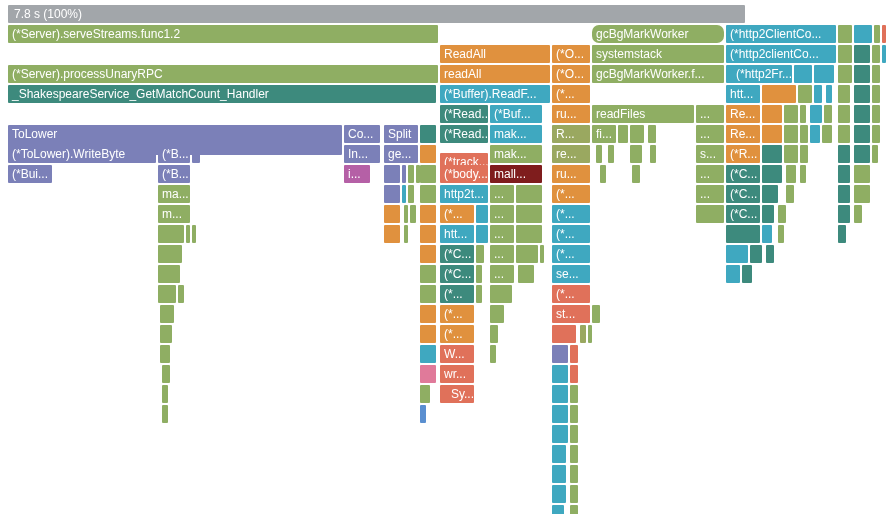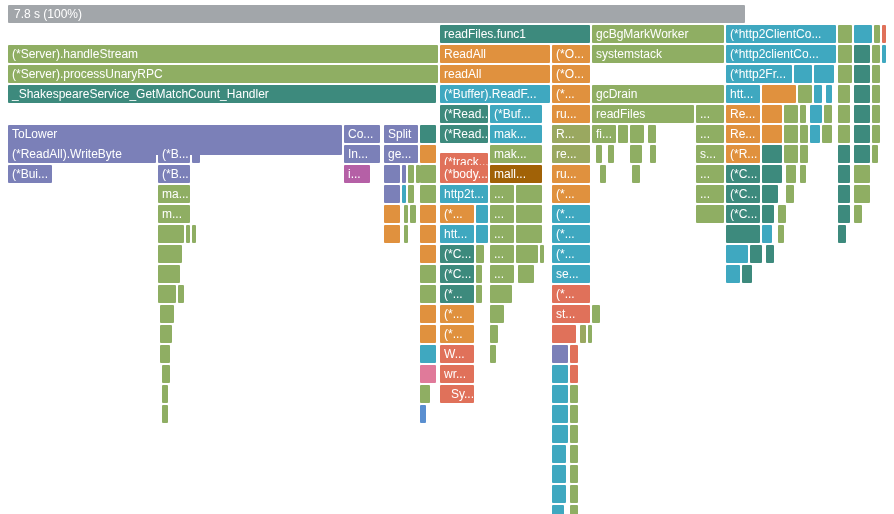--- a/index.html
+++ b/index.html
@@ -27,49 +27,48 @@
     font-size:12px;
     line-height:18px;
     padding-left:6px;
   }
 </style>
 </head>
 <body>
 
 <div id="flame">
     <div class="frame root" style="left: 8px; top: 5px; width: 737px; height: 18px; background: rgb(162, 166, 170);"><span>7.8 s (100%)</span></div>
-    <div class="frame" style="left: 440px; top: 25px; width: 150px; height: 18px; background: rgb(61, 138, 125);"><span>readFiles.func1</span></div>
-    <div class="frame" style="left: 592px; top: 25px; width: 132px; height: 18px; background: rgb(143, 174, 99);"><span>gcBgMarkWorker</span></div>
+    <div class="frame" style="left: 8px; top: 25px; width: 430px; height: 18px; background: rgb(143, 174, 99);"><span>(*Server).serveStreams.func1.2</span></div>
+    <div class="frame" style="left: 592px; top: 25px; width: 132px; height: 18px; background: rgb(143, 174, 99); border-radius: 7px;"><span>gcBgMarkWorker</span></div>
     <div class="frame" style="left: 726px; top: 25px; width: 110px; height: 18px; background: rgb(63, 168, 192);"><span>(*http2ClientCo...</span></div>
     <div class="frame" style="left: 838px; top: 25px; width: 14px; height: 18px; background: rgb(143, 174, 99);"></div>
     <div class="frame" style="left: 854px; top: 25px; width: 18px; height: 18px; background: rgb(63, 168, 192);"></div>
     <div class="frame" style="left: 874px; top: 25px; width: 6px; height: 18px; background: rgb(143, 174, 99);"></div>
     <div class="frame" style="left: 882px; top: 25px; width: 4px; height: 18px; background: rgb(224, 113, 90);"></div>
-    <div class="frame" style="left: 8px; top: 45px; width: 430px; height: 18px; background: rgb(143, 174, 99);"><span>(*Server).handleStream</span></div>
     <div class="frame" style="left: 440px; top: 45px; width: 110px; height: 18px; background: rgb(224, 145, 62);"><span>ReadAll</span></div>
     <div class="frame" style="left: 552px; top: 45px; width: 38px; height: 18px; background: rgb(224, 145, 62);"><span>(*O...</span></div>
     <div class="frame" style="left: 592px; top: 45px; width: 132px; height: 18px; background: rgb(143, 174, 99);"><span>systemstack</span></div>
     <div class="frame" style="left: 726px; top: 45px; width: 110px; height: 18px; background: rgb(63, 168, 192);"><span>(*http2clientCo...</span></div>
     <div class="frame" style="left: 838px; top: 45px; width: 14px; height: 18px; background: rgb(143, 174, 99);"></div>
     <div class="frame" style="left: 854px; top: 45px; width: 16px; height: 18px; background: rgb(61, 138, 125);"></div>
     <div class="frame" style="left: 872px; top: 45px; width: 8px; height: 18px; background: rgb(143, 174, 99);"></div>
     <div class="frame" style="left: 882px; top: 45px; width: 4px; height: 18px; background: rgb(63, 168, 192);"></div>
     <div class="frame" style="left: 8px; top: 65px; width: 430px; height: 18px; background: rgb(143, 174, 99);"><span>(*Server).processUnaryRPC</span></div>
     <div class="frame" style="left: 440px; top: 65px; width: 110px; height: 18px; background: rgb(224, 145, 62);"><span>readAll</span></div>
     <div class="frame" style="left: 552px; top: 65px; width: 38px; height: 18px; background: rgb(224, 145, 62);"><span>(*O...</span></div>
-    <div class="frame" style="left: 726px; top: 65px; width: 66px; height: 18px; background: rgb(63, 168, 192);"><span>(*http2Fr...</span></div>
+    <div class="frame" style="left: 592px; top: 65px; width: 132px; height: 18px; background: rgb(143, 174, 99);"><span>gcBgMarkWorker.f...</span></div>
+    <div class="frame" style="left: 726px; top: 65px; width: 66px; height: 18px; background: rgb(63, 168, 192); text-align: right;"><span>(*http2Fr...</span></div>
     <div class="frame" style="left: 794px; top: 65px; width: 18px; height: 18px; background: rgb(63, 168, 192);"></div>
     <div class="frame" style="left: 814px; top: 65px; width: 20px; height: 18px; background: rgb(63, 168, 192);"></div>
     <div class="frame" style="left: 838px; top: 65px; width: 14px; height: 18px; background: rgb(143, 174, 99);"></div>
     <div class="frame" style="left: 854px; top: 65px; width: 16px; height: 18px; background: rgb(61, 138, 125);"></div>
     <div class="frame" style="left: 872px; top: 65px; width: 8px; height: 18px; background: rgb(143, 174, 99);"></div>
     <div class="frame" style="left: 440px; top: 85px; width: 110px; height: 18px; background: rgb(63, 168, 192);"><span>(*Buffer).ReadF...</span></div>
     <div class="frame" style="left: 8px; top: 85px; width: 428px; height: 18px; background: rgb(61, 138, 125);"><span>_ShakespeareService_GetMatchCount_Handler</span></div>
     <div class="frame" style="left: 552px; top: 85px; width: 38px; height: 18px; background: rgb(224, 145, 62);"><span>(*...</span></div>
-    <div class="frame" style="left: 592px; top: 85px; width: 132px; height: 18px; background: rgb(143, 174, 99);"><span>gcDrain</span></div>
     <div class="frame" style="left: 726px; top: 85px; width: 34px; height: 18px; background: rgb(63, 168, 192);"><span>htt...</span></div>
     <div class="frame" style="left: 762px; top: 85px; width: 34px; height: 18px; background: rgb(224, 145, 62);"></div>
     <div class="frame" style="left: 798px; top: 85px; width: 14px; height: 18px; background: rgb(143, 174, 99);"></div>
     <div class="frame" style="left: 814px; top: 85px; width: 8px; height: 18px; background: rgb(63, 168, 192);"></div>
     <div class="frame" style="left: 826px; top: 85px; width: 6px; height: 18px; background: rgb(63, 168, 192);"></div>
     <div class="frame" style="left: 838px; top: 85px; width: 12px; height: 18px; background: rgb(143, 174, 99);"></div>
     <div class="frame" style="left: 854px; top: 85px; width: 16px; height: 18px; background: rgb(61, 138, 125);"></div>
     <div class="frame" style="left: 872px; top: 85px; width: 8px; height: 18px; background: rgb(143, 174, 99);"></div>
     <div class="frame" style="left: 440px; top: 105px; width: 48px; height: 18px; background: rgb(61, 138, 125);"><span>(*Read...</span></div>
     <div class="frame" style="left: 490px; top: 105px; width: 52px; height: 18px; background: rgb(63, 168, 192);"><span>(*Buf...</span></div>
@@ -99,21 +98,21 @@
     <div class="frame" style="left: 696px; top: 125px; width: 28px; height: 18px; background: rgb(143, 174, 99);"><span>...</span></div>
     <div class="frame" style="left: 726px; top: 125px; width: 34px; height: 18px; background: rgb(224, 145, 62);"><span>Re...</span></div>
     <div class="frame" style="left: 762px; top: 125px; width: 20px; height: 18px; background: rgb(224, 145, 62);"></div>
     <div class="frame" style="left: 784px; top: 125px; width: 14px; height: 18px; background: rgb(143, 174, 99);"></div>
     <div class="frame" style="left: 800px; top: 125px; width: 8px; height: 18px; background: rgb(143, 174, 99);"></div>
     <div class="frame" style="left: 810px; top: 125px; width: 10px; height: 18px; background: rgb(63, 168, 192);"></div>
     <div class="frame" style="left: 822px; top: 125px; width: 10px; height: 18px; background: rgb(143, 174, 99);"></div>
     <div class="frame" style="left: 838px; top: 125px; width: 12px; height: 18px; background: rgb(143, 174, 99);"></div>
     <div class="frame" style="left: 854px; top: 125px; width: 16px; height: 18px; background: rgb(61, 138, 125);"></div>
     <div class="frame" style="left: 872px; top: 125px; width: 8px; height: 18px; background: rgb(143, 174, 99);"></div>
-    <div class="frame" style="left: 8px; top: 145px; width: 148px; height: 18px; background: rgb(123, 128, 184);"><span>(*ReadAll).WriteByte</span></div>
+    <div class="frame" style="left: 8px; top: 145px; width: 148px; height: 18px; background: rgb(123, 128, 184);"><span>(*ToLower).WriteByte</span></div>
     <div class="frame" style="left: 158px; top: 145px; width: 32px; height: 18px; background: rgb(123, 128, 184);"><span>(*B...</span></div>
     <div class="frame" style="left: 192px; top: 145px; width: 8px; height: 18px; background: rgb(123, 128, 184);"></div>
     <div class="frame" style="left: 344px; top: 145px; width: 36px; height: 18px; background: rgb(123, 128, 184);"><span>In...</span></div>
     <div class="frame" style="left: 384px; top: 145px; width: 34px; height: 18px; background: rgb(123, 128, 184);"><span>ge...</span></div>
     <div class="frame" style="left: 420px; top: 145px; width: 16px; height: 18px; background: rgb(224, 145, 62);"></div>
     <div class="frame" style="left: 440px; top: 153px; width: 48px; height: 18px; background: rgb(224, 113, 90);"><span>(*track...</span></div>
     <div class="frame" style="left: 490px; top: 145px; width: 52px; height: 18px; background: rgb(143, 174, 99);"><span>mak...</span></div>
     <div class="frame" style="left: 552px; top: 145px; width: 38px; height: 18px; background: rgb(154, 168, 96);"><span>re...</span></div>
     <div class="frame" style="left: 596px; top: 145px; width: 6px; height: 18px; background: rgb(143, 174, 99);"></div>
     <div class="frame" style="left: 608px; top: 145px; width: 6px; height: 18px; background: rgb(143, 174, 99);"></div>
@@ -129,21 +128,21 @@
     <div class="frame" style="left: 872px; top: 145px; width: 6px; height: 18px; background: rgb(143, 174, 99);"></div>
     <div class="frame" style="left: 8px; top: 165px; width: 44px; height: 18px; background: rgb(123, 128, 184);"><span>(*Bui...</span></div>
     <div class="frame" style="left: 158px; top: 165px; width: 32px; height: 18px; background: rgb(123, 128, 184);"><span>(*B...</span></div>
     <div class="frame" style="left: 344px; top: 165px; width: 26px; height: 18px; background: rgb(181, 96, 166);"><span>i...</span></div>
     <div class="frame" style="left: 384px; top: 165px; width: 16px; height: 18px; background: rgb(123, 128, 184);"></div>
     <div class="frame" style="left: 402px; top: 165px; width: 4px; height: 18px; background: rgb(123, 128, 184);"></div>
     <div class="frame" style="left: 408px; top: 165px; width: 6px; height: 18px; background: rgb(143, 174, 99);"></div>
     <div class="frame" style="left: 416px; top: 165px; width: 4px; height: 18px; background: rgb(143, 174, 99);"></div>
     <div class="frame" style="left: 420px; top: 165px; width: 16px; height: 18px; background: rgb(143, 174, 99);"></div>
     <div class="frame" style="left: 440px; top: 165px; width: 48px; height: 18px; background: rgb(224, 113, 90);"><span>(*body...</span></div>
-    <div class="frame" style="left: 490px; top: 165px; width: 52px; height: 18px; background: #a16207;"><span>mall...</span></div>
+    <div class="frame" style="left: 490px; top: 165px; width: 52px; height: 18px; background: #7f1d1d;"><span>mall...</span></div>
     <div class="frame" style="left: 552px; top: 165px; width: 38px; height: 18px; background: rgb(224, 145, 62);"><span>ru...</span></div>
     <div class="frame" style="left: 600px; top: 165px; width: 6px; height: 18px; background: rgb(143, 174, 99);"></div>
     <div class="frame" style="left: 632px; top: 165px; width: 8px; height: 18px; background: rgb(143, 174, 99);"></div>
     <div class="frame" style="left: 696px; top: 165px; width: 28px; height: 18px; background: rgb(143, 174, 99);"><span>...</span></div>
     <div class="frame" style="left: 726px; top: 165px; width: 34px; height: 18px; background: rgb(61, 138, 125);"><span>(*C...</span></div>
     <div class="frame" style="left: 762px; top: 165px; width: 20px; height: 18px; background: rgb(61, 138, 125);"></div>
     <div class="frame" style="left: 786px; top: 165px; width: 10px; height: 18px; background: rgb(143, 174, 99);"></div>
     <div class="frame" style="left: 800px; top: 165px; width: 6px; height: 18px; background: rgb(143, 174, 99);"></div>
     <div class="frame" style="left: 838px; top: 165px; width: 12px; height: 18px; background: rgb(61, 138, 125);"></div>
     <div class="frame" style="left: 854px; top: 165px; width: 16px; height: 18px; background: rgb(143, 174, 99);"></div>

